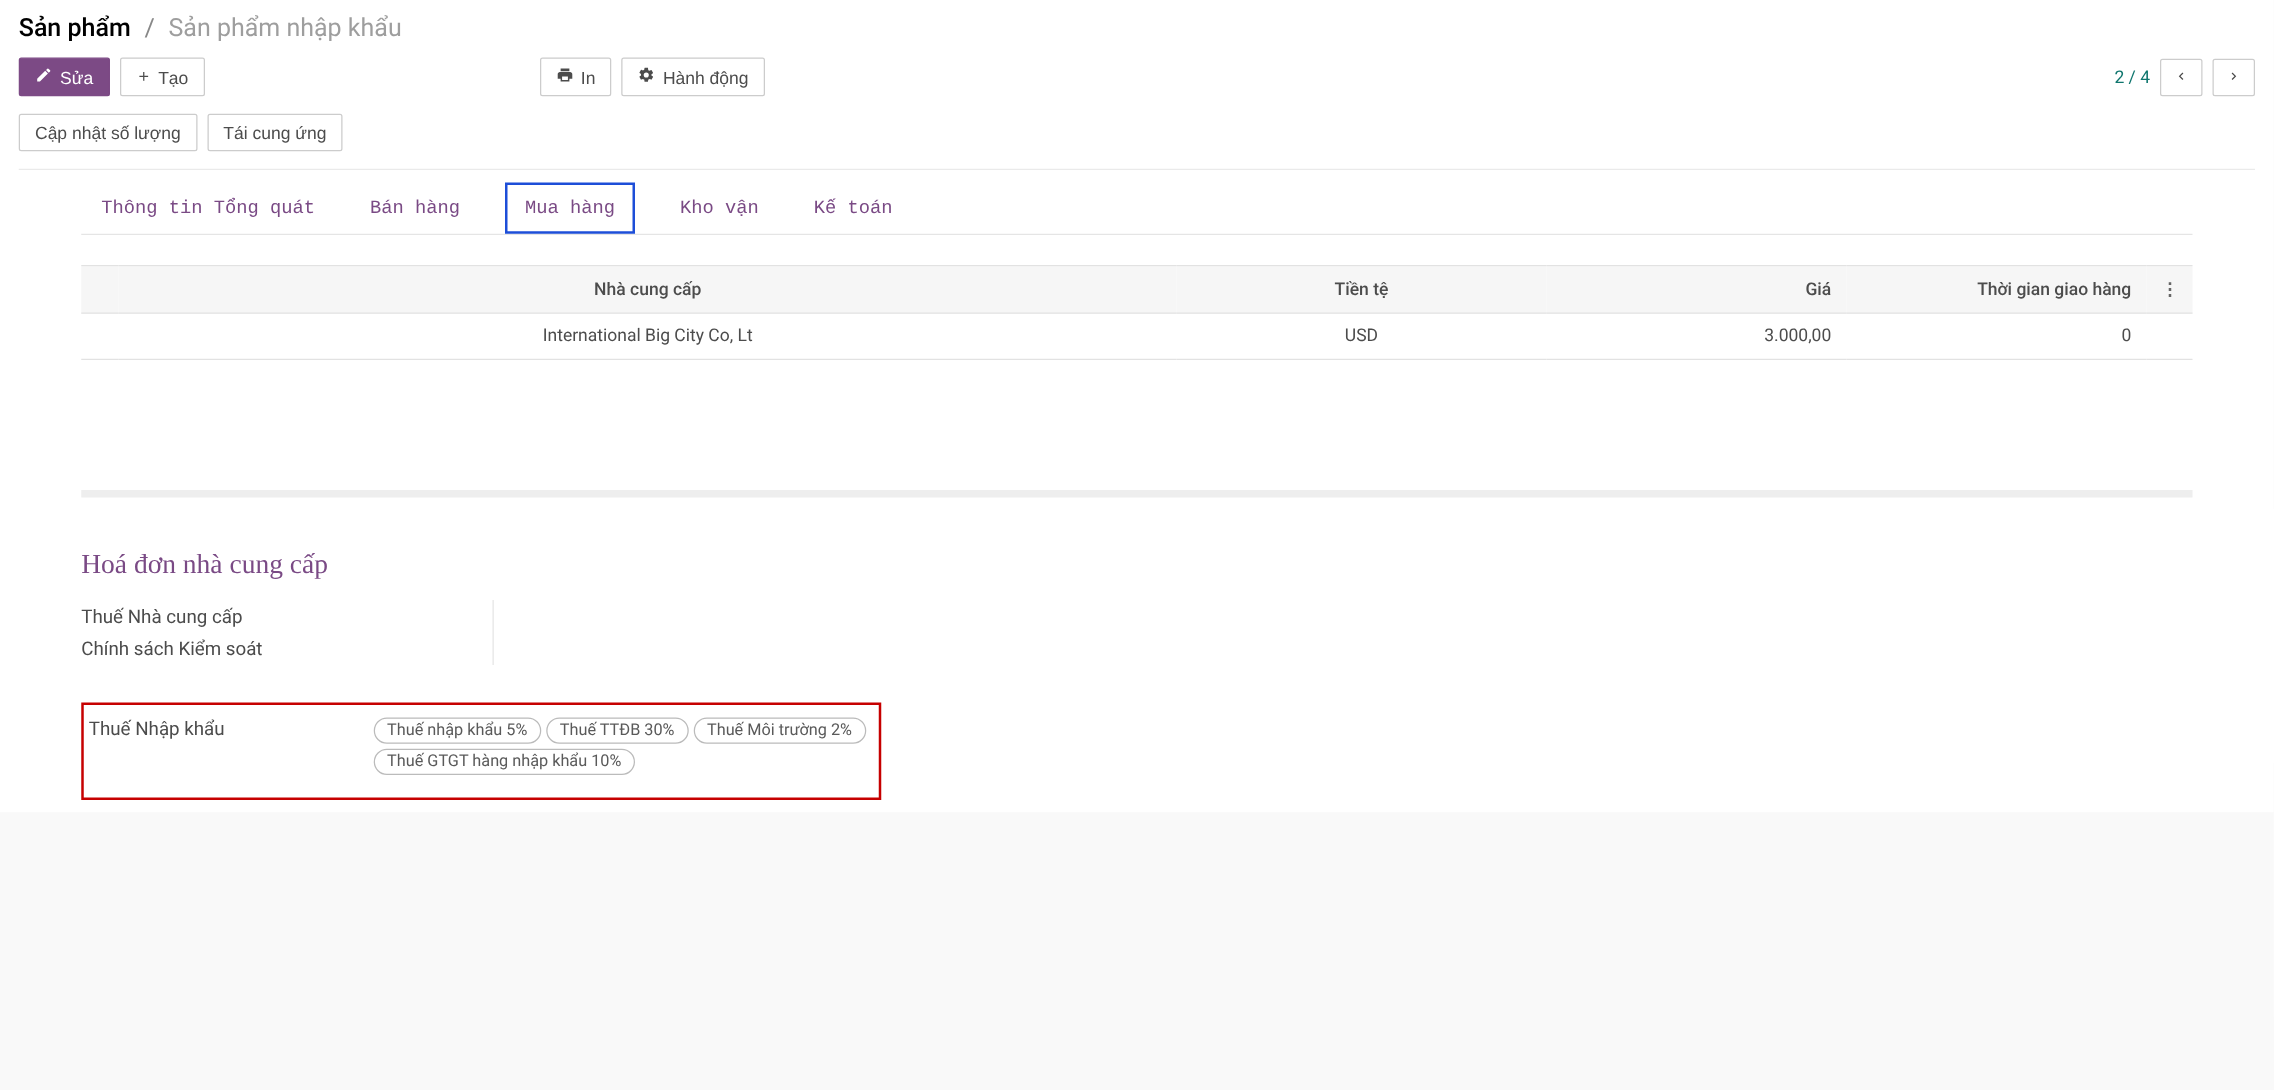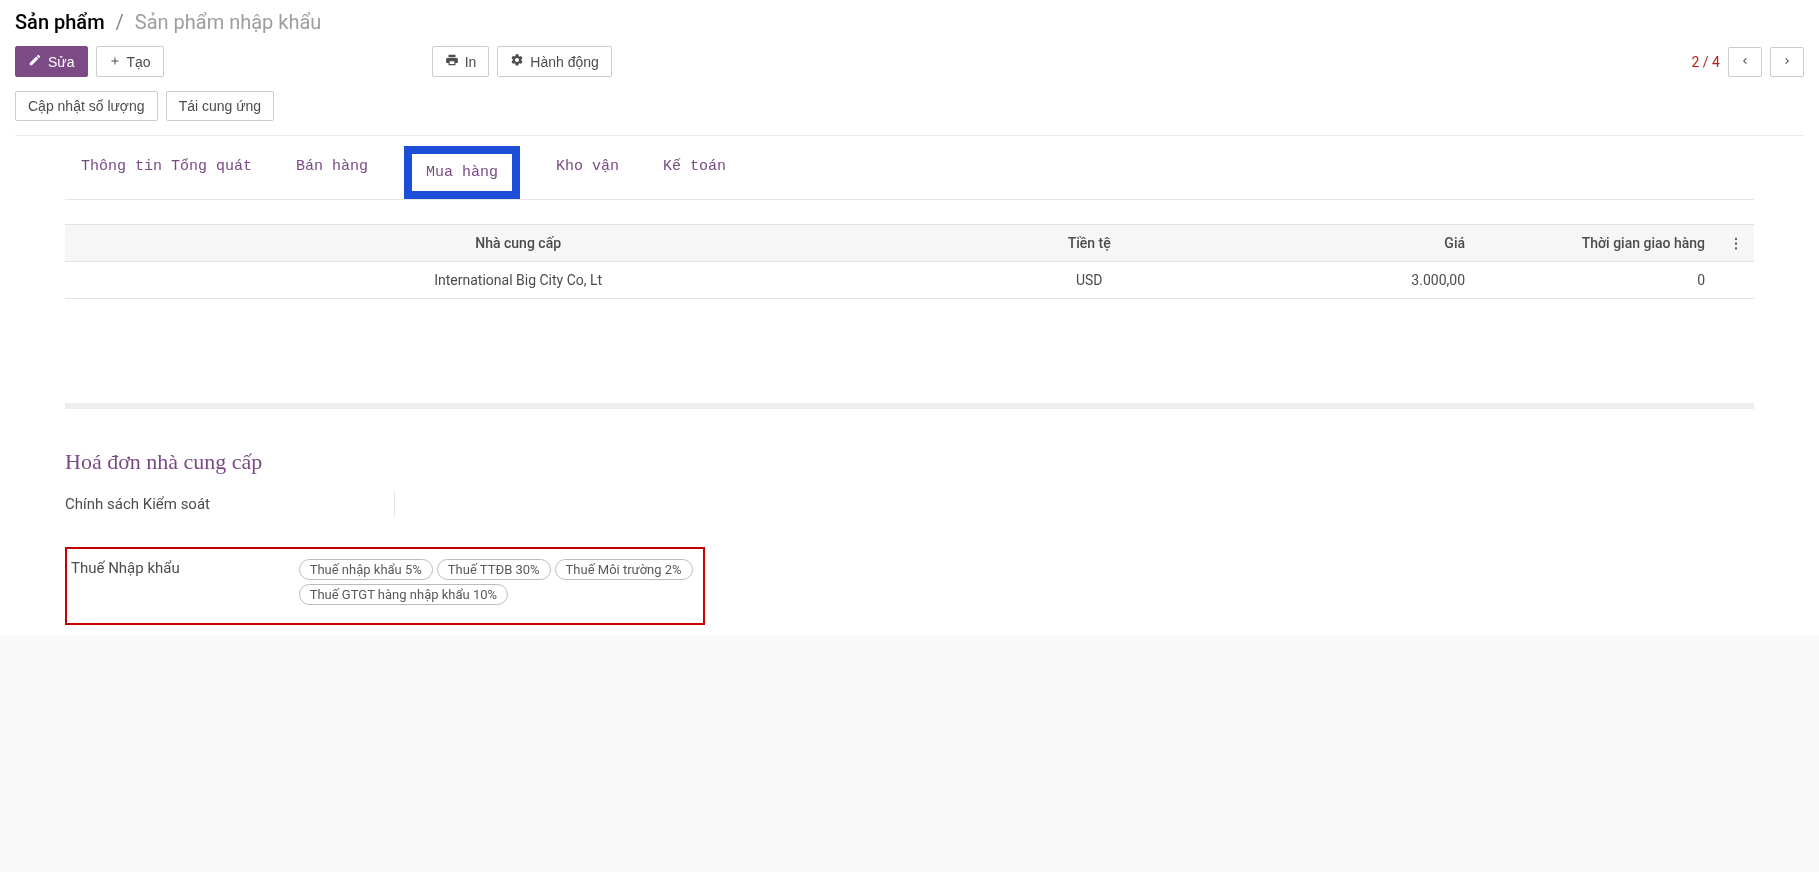--- a/index.html
+++ b/index.html
@@ -38,21 +38,21 @@
   .toolbar {
     display: flex;
     align-items: center;
     margin-bottom: 14px;
     gap: 8px;
   }
   .toolbar .left-group { display:flex; gap:8px; }
   .toolbar .mid-group { display:flex; gap:8px; margin-left: 260px; }
   .toolbar .spacer { flex:1; }
   .pager-group { display:flex; align-items:center; gap:8px; }
-  .pager-text { color:#b91c1c; font-size:14px; }
+  .pager-text { color:#0f766e; font-size:14px; }
 
   .btn {
     display:inline-flex;
     align-items:center;
     gap:6px;
     padding: 6px 12px;
     border: 1px solid #ccc;
     background: #fff;
     color: #4c4c4c;
     font-size: 14px;
@@ -87,21 +87,21 @@
   }
   .tab {
     padding: 12px 8px;
     color: #7a4a85;
     cursor:pointer;
     font-size: 15px;
     position:relative;
     font-family:Liberation Mono, monospace;
   }
   .tab.highlighted {
-    border: 8px solid #1d4ed8;
+    border: 2px solid #1d4ed8;
     padding: 10px 14px;
   }
 
   
   .table-wrap {
     margin: 0 50px;
     margin-top: 24px;
   }
   table.data {
     width: 100%;
@@ -294,20 +294,21 @@
         </tr>
       </tbody>
     </table>
   </div>
   <div class="after-table-space"></div>
 
   <div class="section">
     <h2>Hoá đơn nhà cung cấp</h2>
     <div class="fields">
       <div class="labels-col">
+        <div>Thuế Nhà cung cấp</div>
         <div>Chính sách Kiểm soát</div>
       </div>
     </div>
   </div>
 
   <div class="import-tax-box">
     <div class="itx-label">Thuế Nhập khẩu</div>
     <div class="itx-tags">
       <span class="tag">Thuế nhập khẩu 5%</span>
       <span class="tag">Thuế TTĐB 30%</span>

